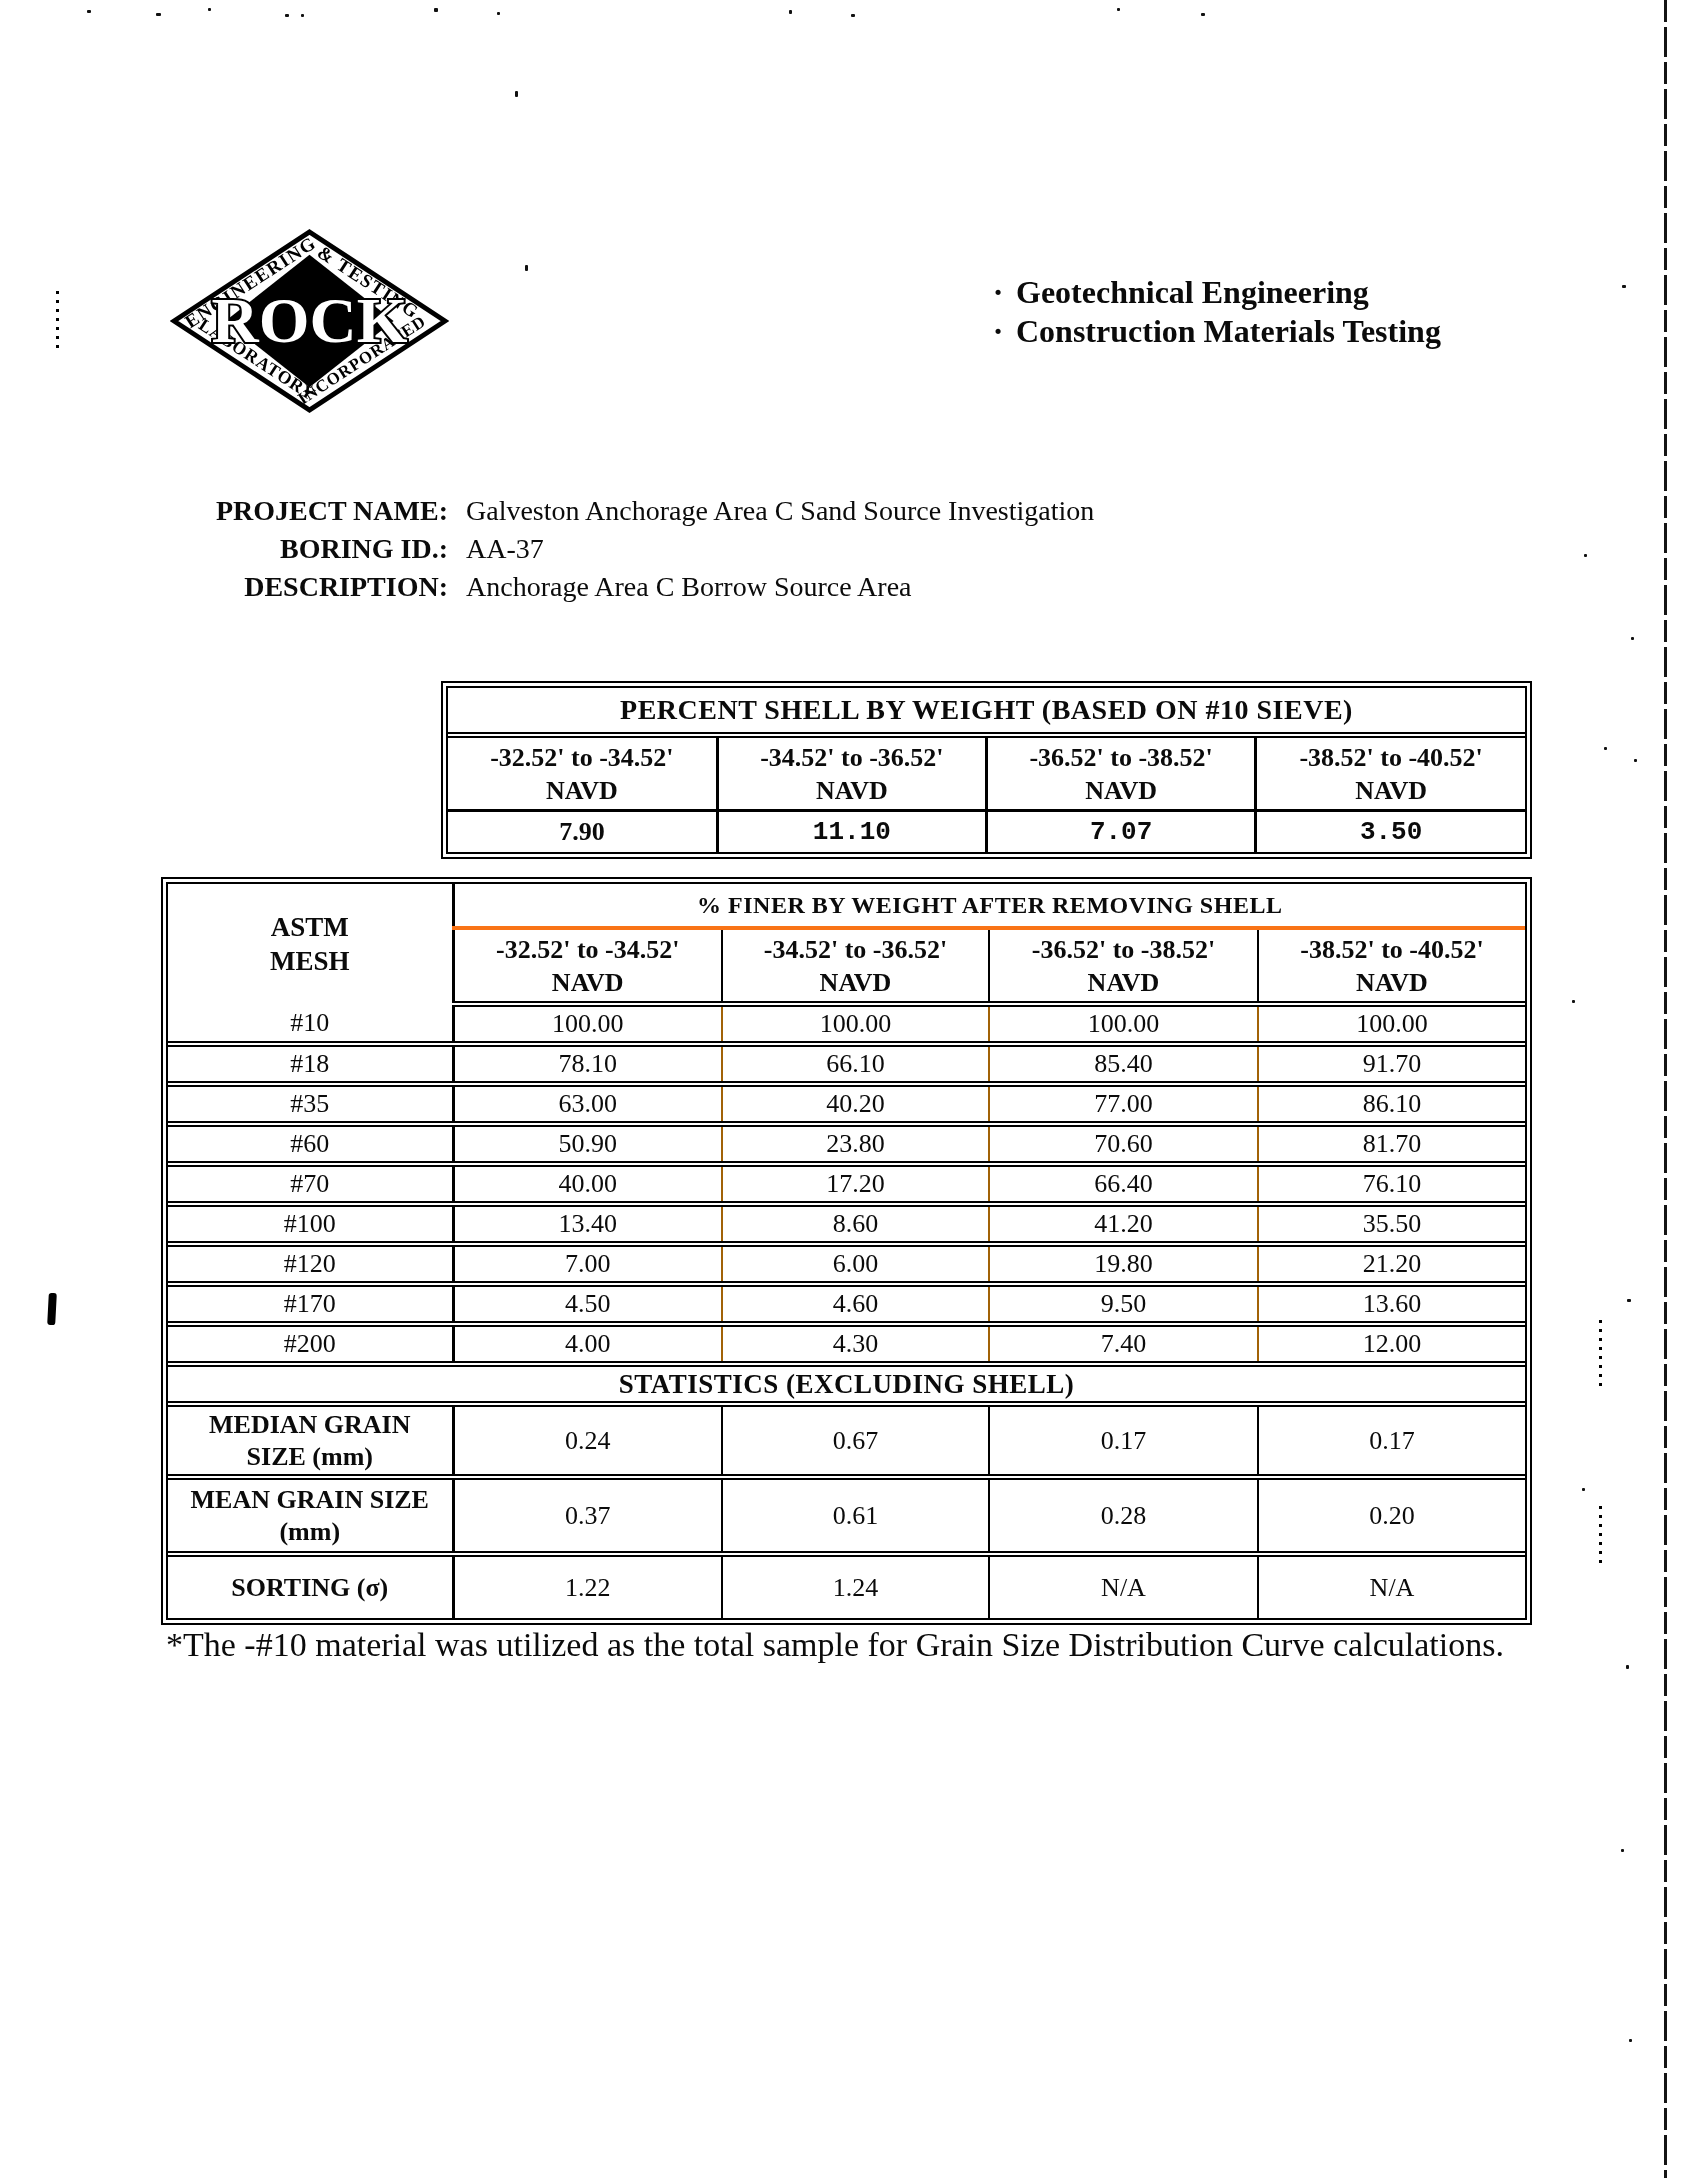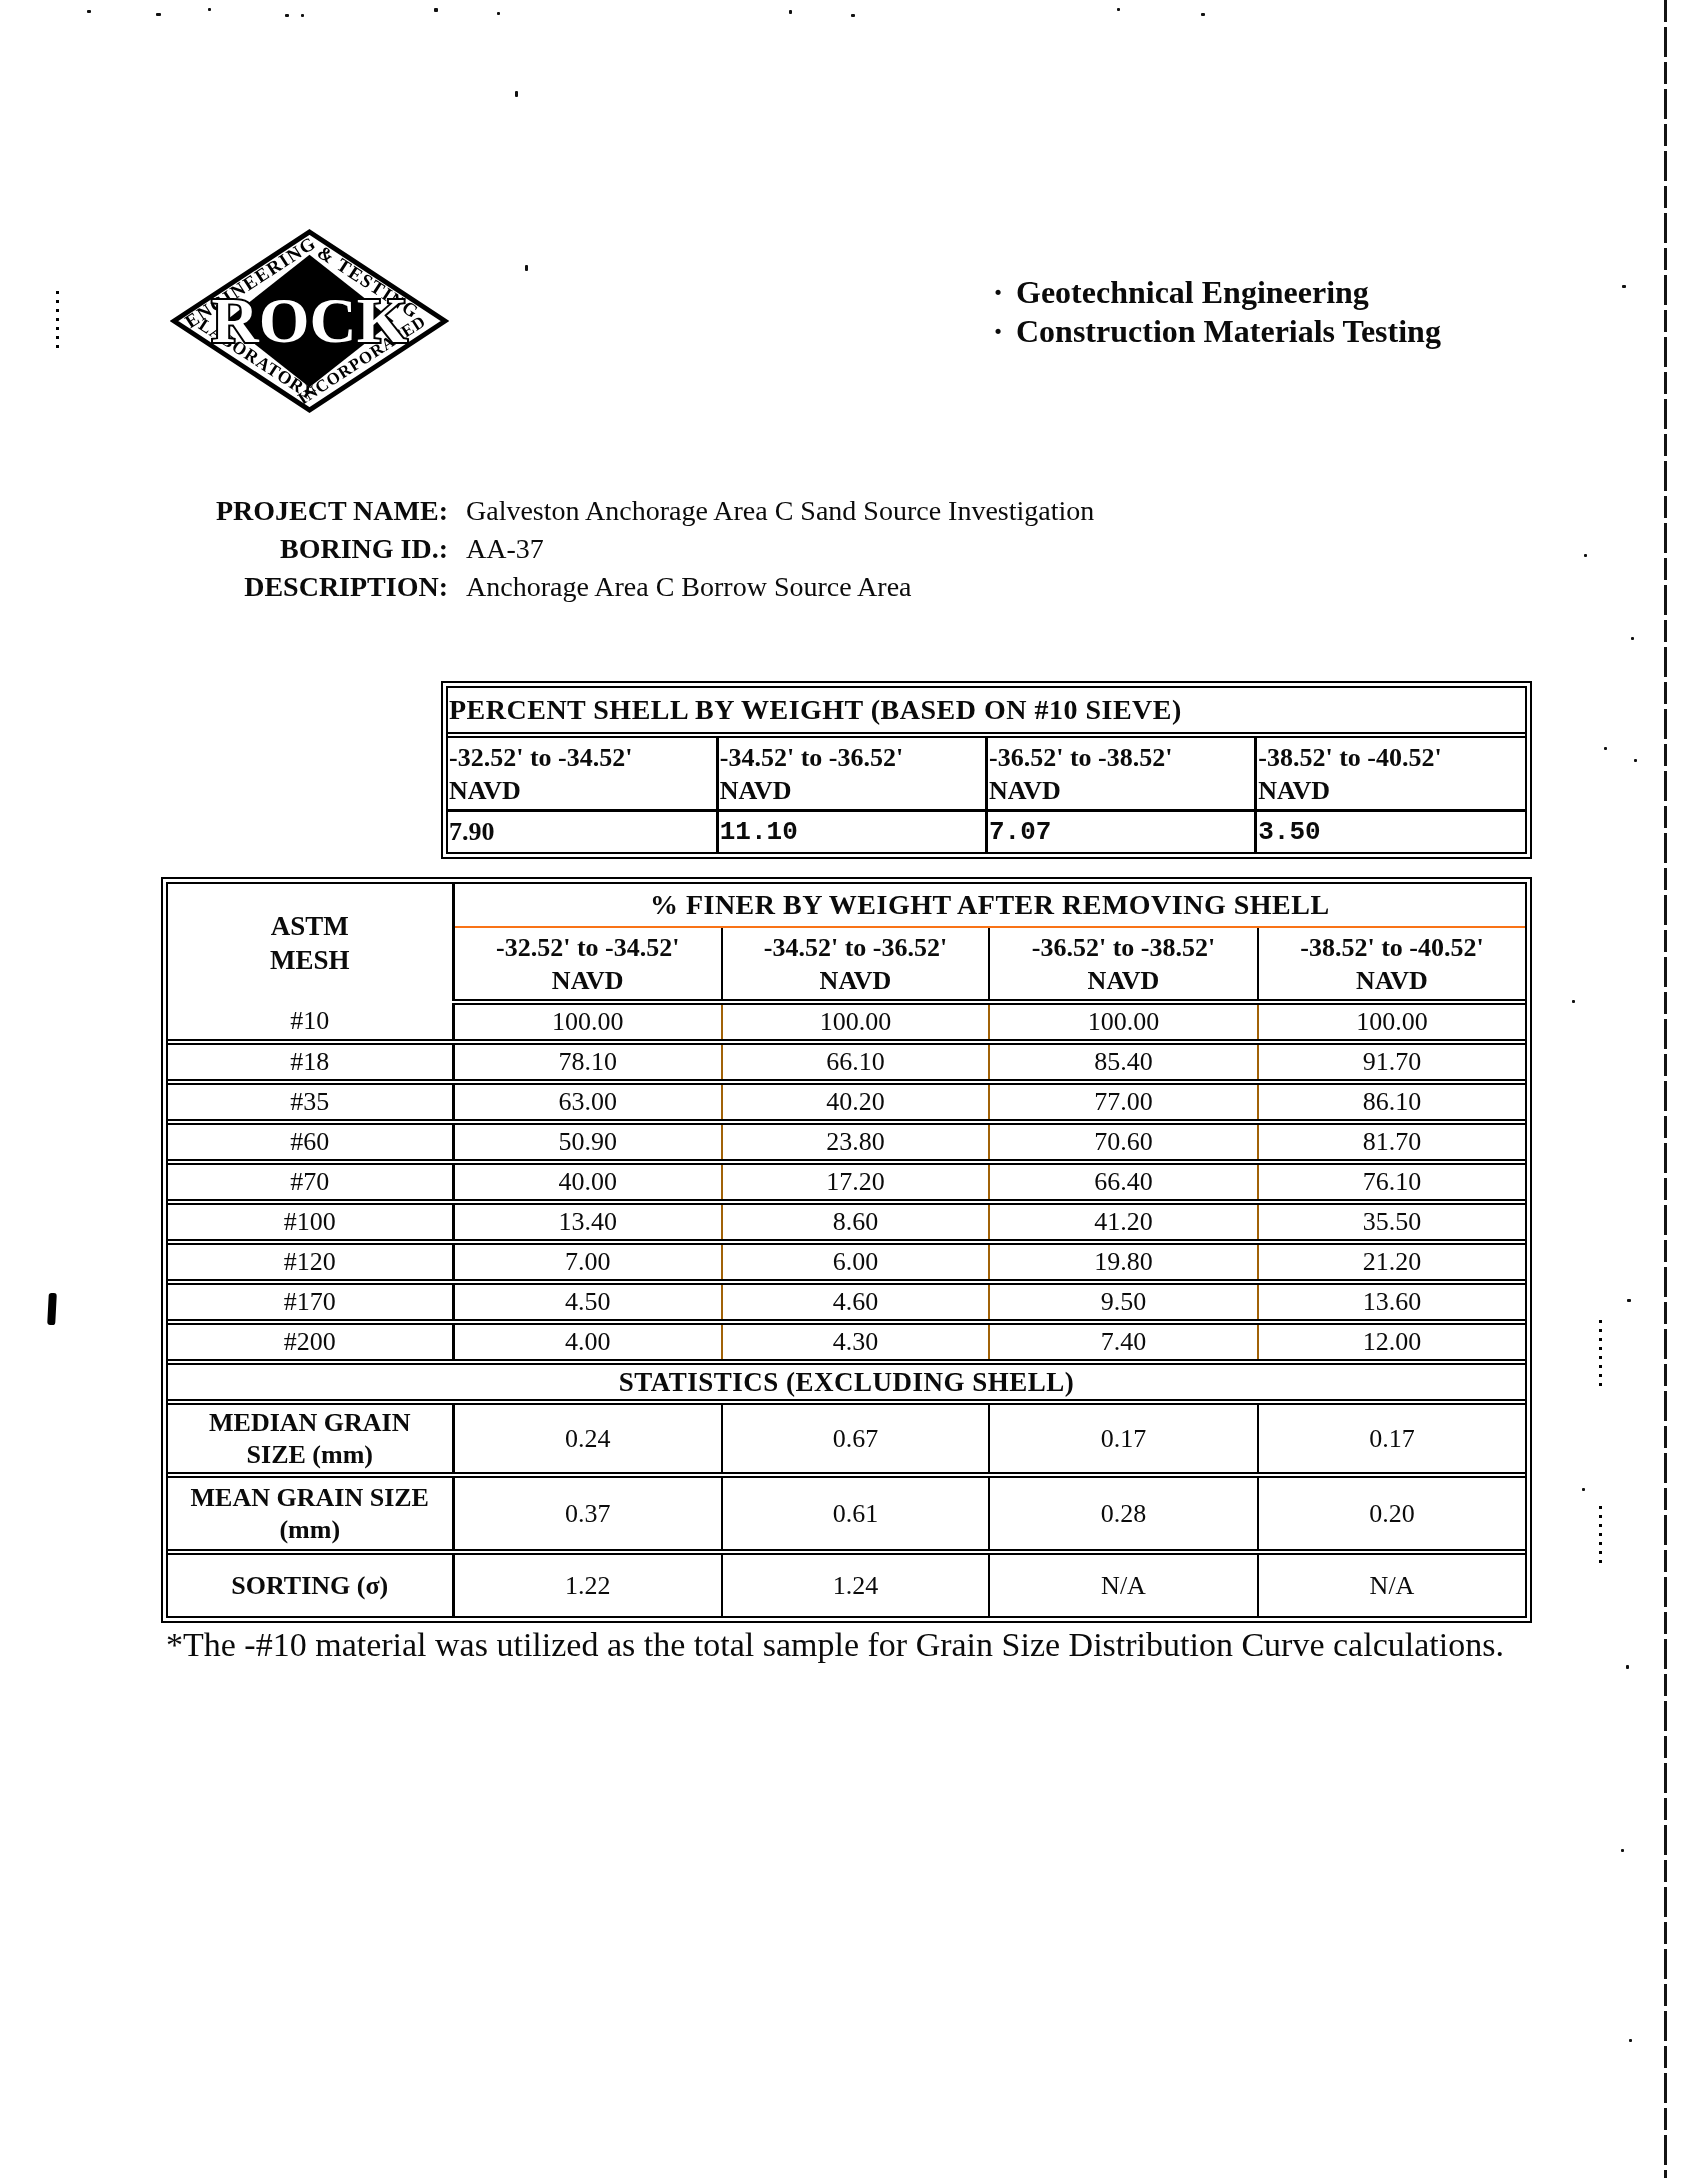--- a/index.html
+++ b/index.html
@@ -32,32 +32,32 @@
   .services{position:absolute;left:988px;top:273px;font-weight:bold;font-size:32px;line-height:39px;}
   .services .bullet{display:inline-block;width:20px;text-align:center;}
   
   .proj{position:absolute;left:173px;top:495px;font-size:28px;border-collapse:collapse;}
   .proj td{padding:0;vertical-align:baseline;height:38px;}
   .proj .lbl{font-weight:bold;text-align:right;width:275px;white-space:nowrap;}
   .proj .val{padding-left:18px;white-space:nowrap;}
   
   .shell-wrap{position:absolute;left:441px;top:681px;width:1091px;border:7px double #000;box-sizing:border-box;background:#fff;}
   .shell-wrap table{width:100%;border-collapse:collapse;table-layout:fixed;}
-  .shell-wrap td{text-align:left;vertical-align:middle;font-weight:bold;border-radius:19px;}
+  .shell-wrap td{text-align:center;vertical-align:middle;font-weight:bold;border-radius:19px;}
   .shell-title td{height:42px;border-bottom:6px double #000;font-size:28px;letter-spacing:0.5px;}
   .shell-head td{height:69px;border-bottom:3px solid #000;font-size:26px;line-height:33px;}
   .shell-head td + td{border-left:3px solid #000;}
   .shell-vals td{height:38px;font-size:26px;}
   .shell-vals td + td{border-left:3px solid #000;font-family:Liberation Mono, monospace;}
   
   .finer-wrap{position:absolute;left:161px;top:877px;width:1371px;border:7px double #000;box-sizing:border-box;background:#fff;}
   .finer-wrap table{width:100%;border-collapse:collapse;table-layout:fixed;}
   .finer-wrap td{text-align:center;vertical-align:middle;font-size:26px;}
   td.corner{border-right:3px solid #000;font-weight:bold;font-size:27px;line-height:34px;}
-  td.spanhdr{height:40px;border-bottom:2px solid #f97316;font-weight:bold;font-size:28px;letter-spacing:0.5px;margin-left:21px;}
+  td.spanhdr{height:40px;border-bottom:4px solid #f97316;font-weight:bold;font-size:24px;letter-spacing:0.5px;margin-left:21px;}
   .rangerow td{height:69px;border-bottom:6px double #000;font-weight:bold;line-height:33px;}
   .rangerow td + td{border-left:2px solid #000;}
   .sieverow td{height:32px;border-bottom:6px double #000;}
   .sieverow td.mesh{border-right:3px solid #000;}
   .sieverow td.v{border-left:2px solid #a16207;}
   .statshdr td{height:32px;border-bottom:6px double #000;font-weight:bold;font-size:27px;letter-spacing:0.5px;}
   .statrow td{border-bottom:6px double #000;}
   .statrow td.slbl{border-right:3px solid #000;font-weight:bold;line-height:32px;}
   .statrow td.v{border-left:2px solid #000;}
   .statrow.r1 td{height:65px;}

